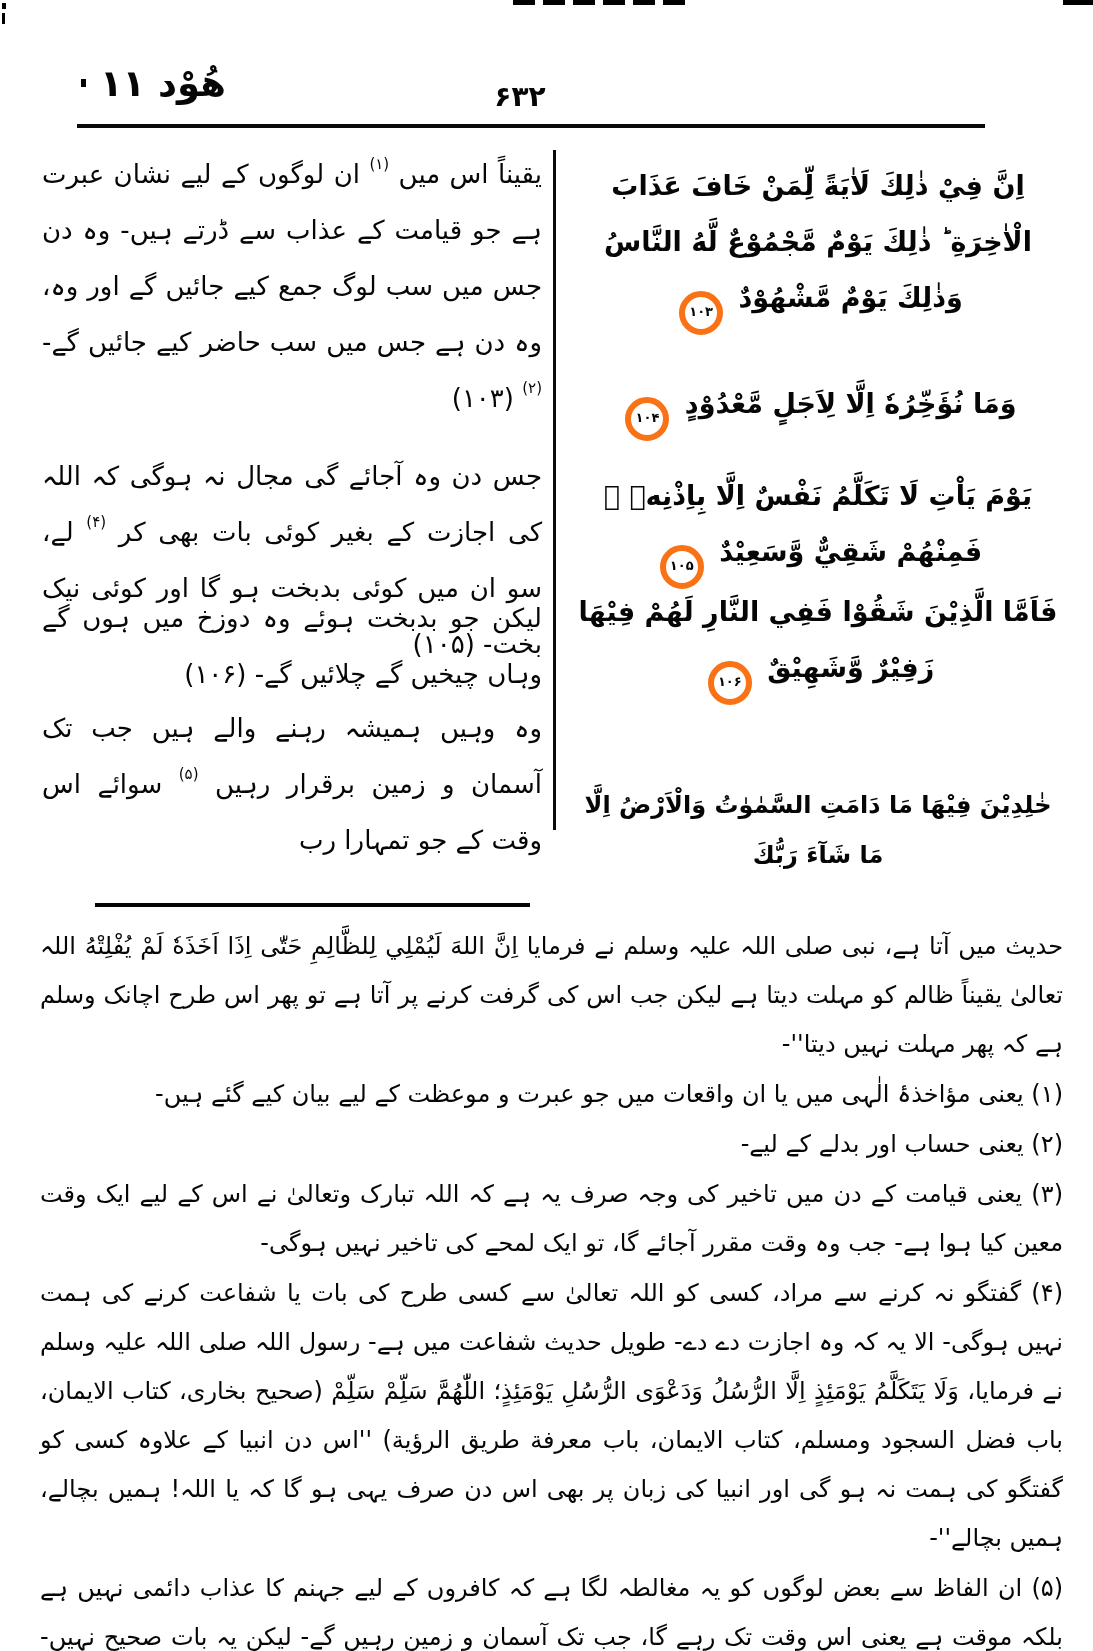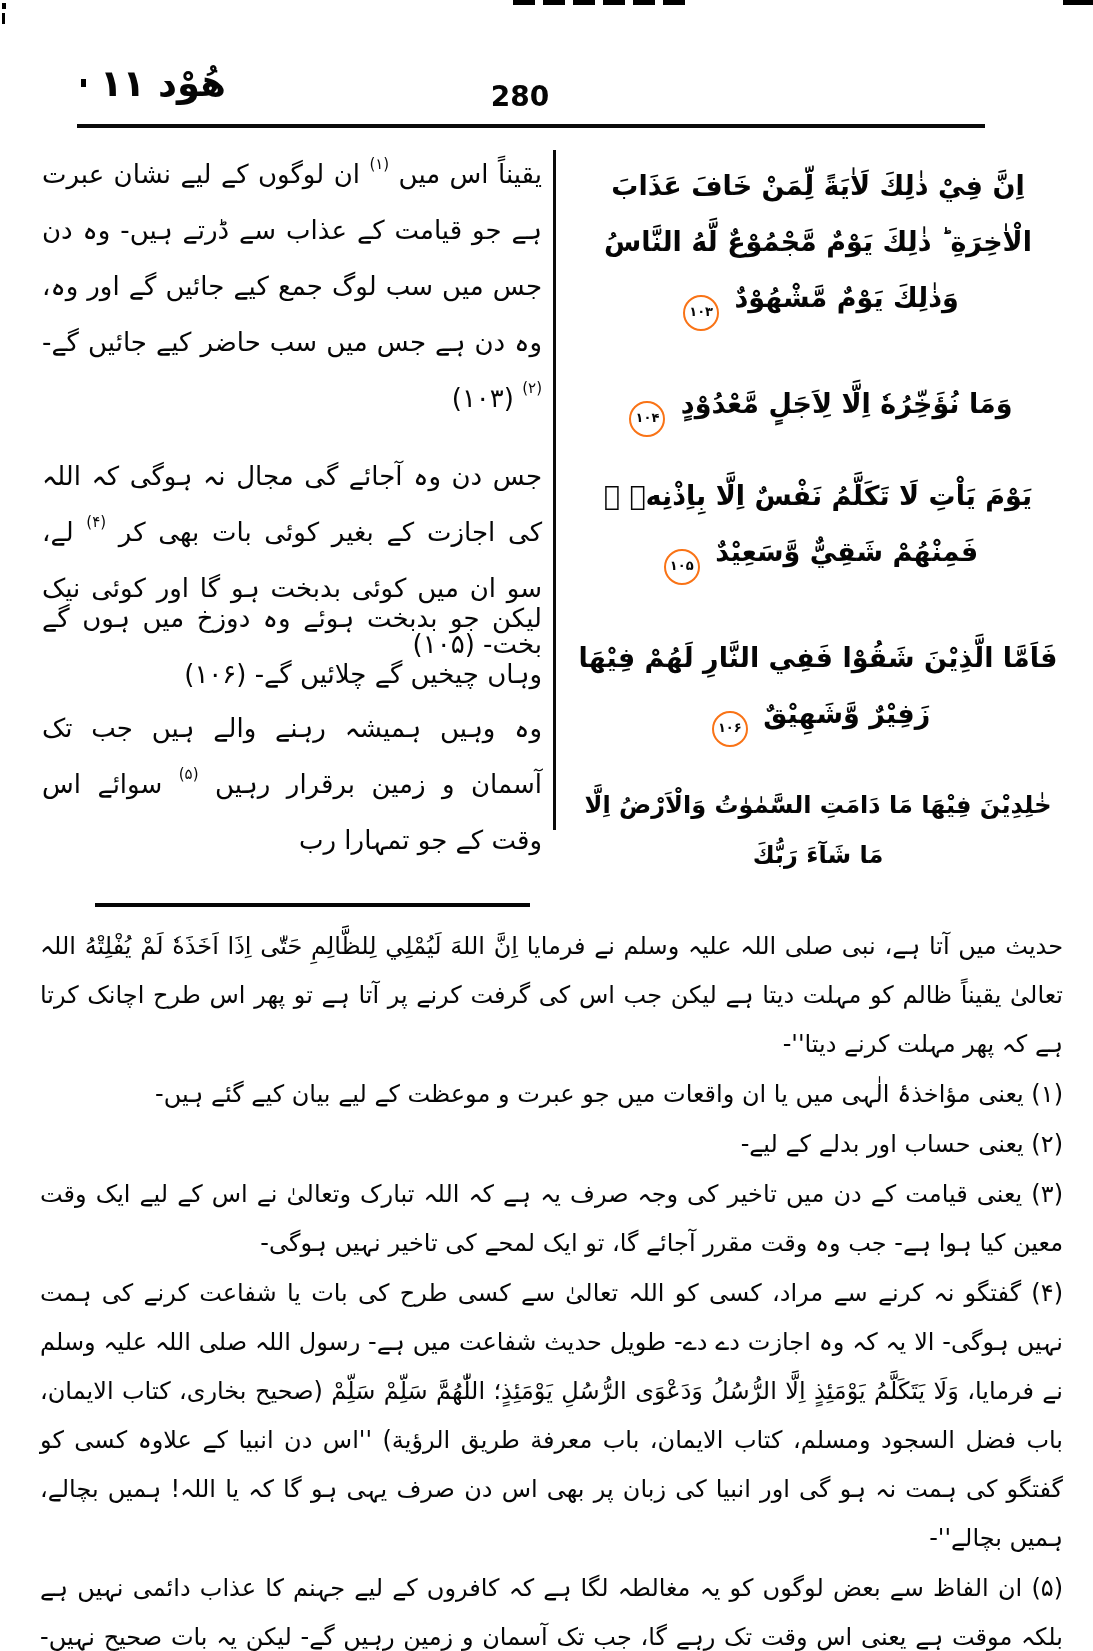--- a/index.html
+++ b/index.html
@@ -25,25 +25,25 @@
   .juz-title{left:788px;top:70px;font-size:30px;}
   .hdr-rule{position:absolute;left:77px;top:124px;width:908px;height:4px;background:#0a0a0a;}
   
   .col-divider{position:absolute;left:553px;top:150px;width:3px;height:680px;background:#0a0a0a;}
   
   .ar{
     position:absolute;left:575px;width:486px;
     direction:rtl;text-align:center;
     font-weight:bold;font-size:27px;line-height:56px;
   }
-  .ar-0{top:158px;} .ar-1{top:376px;} .ar-2{top:468px;} .ar-3{top:630px;}
+  .ar-0{top:158px;} .ar-1{top:376px;} .ar-2{top:468px;} .ar-3{top:584px;}
   .ar-4{top:780px;font-size:24px;line-height:50px;}
   .ayah{
     display:inline-block;width:32px;height:32px;line-height:30px;
-    border:2px solid #f97316;border-radius:50%;
+    border:6px solid #f97316;border-radius:50%;
     font-size:13px;font-weight:bold;text-align:center;
     vertical-align:-9px;margin:0 6px;
   }
   
   .ur{
     position:absolute;left:42px;width:500px;
     direction:rtl;text-align:justify;
     font-size:26px;line-height:56px;
   }
   .ur-0{top:146px;} .ur-1{top:356px;} .ur-2{top:448px;} .ur-3{top:590px;} .ur-4{top:700px;}
@@ -63,41 +63,41 @@
 <body>
 
 <div class="page">
 
   <div class="artifact dashes" style="left:513px;top:0;width:178px;height:5px;"></div>
   <div class="artifact" style="left:1063px;top:0;width:30px;height:5px;"></div>
   <div class="artifact" style="left:2px;top:3px;width:4px;height:6px;"></div>
   <div class="artifact" style="left:2px;top:13px;width:3px;height:11px;"></div>
   <div class="artifact" style="left:81px;top:79px;width:5px;height:8px;"></div>
 
-  <div class="hdr-text page-number">280</div>
+  <div class="hdr-text page-number">۶۳۲</div>
   <div class="hdr-text surah-title">هُوْد ۱۱</div>
   <div class="hdr-rule"></div>
 
   <div class="col-divider"></div>
 
   <div class="ar ar-0">اِنَّ فِيْ ذٰلِكَ لَاٰيَةً لِّمَنْ خَافَ عَذَابَ الْاٰخِرَةِ ؕ ذٰلِكَ يَوْمٌ مَّجْمُوْعٌ لَّهُ النَّاسُ وَذٰلِكَ يَوْمٌ مَّشْهُوْدٌ <span class="ayah">۱۰۳</span></div>
   <div class="ar ar-1">وَمَا نُؤَخِّرُهٗ اِلَّا لِاَجَلٍ مَّعْدُوْدٍ <span class="ayah">۱۰۴</span></div>
   <div class="ar ar-2">يَوْمَ يَاْتِ لَا تَكَلَّمُ نَفْسٌ اِلَّا بِاِذْنِهٖ ۚ فَمِنْهُمْ شَقِيٌّ وَّسَعِيْدٌ <span class="ayah">۱۰۵</span></div>
   <div class="ar ar-3">فَاَمَّا الَّذِيْنَ شَقُوْا فَفِي النَّارِ لَهُمْ فِيْهَا زَفِيْرٌ وَّشَهِيْقٌ <span class="ayah">۱۰۶</span></div>
   <div class="ar ar-4">خٰلِدِيْنَ فِيْهَا مَا دَامَتِ السَّمٰوٰتُ وَالْاَرْضُ اِلَّا مَا شَآءَ رَبُّكَ</div>
 
   <div class="ur ur-0">یقیناً اس میں <sup class="fnref">(۱)</sup> ان لوگوں کے لیے نشان عبرت ہے جو قیامت کے عذاب سے ڈرتے ہیں- وہ دن جس میں سب لوگ جمع کیے جائیں گے اور وہ، وہ دن ہے جس میں سب حاضر کیے جائیں گے- <sup class="fnref">(۲)</sup> (۱۰۳)</div>
   <div class="ur ur-2">جس دن وہ آجائے گی مجال نہ ہوگی کہ اللہ کی اجازت کے بغیر کوئی بات بھی کر <sup class="fnref">(۴)</sup> لے، سو ان میں کوئی بدبخت ہو گا اور کوئی نیک بخت- (۱۰۵)</div>
   <div class="ur ur-3">لیکن جو بدبخت ہوئے وہ دوزخ میں ہوں گے وہاں چیخیں گے چلائیں گے- (۱۰۶)</div>
   <div class="ur ur-4">وہ وہیں ہمیشہ رہنے والے ہیں جب تک آسمان و زمین برقرار رہیں <sup class="fnref">(۵)</sup> سوائے اس وقت کے جو تمہارا رب</div>
 
   <div class="fn-rule"></div>
 
   <div class="footnotes">
-    <div class="fn-para">حدیث میں آتا ہے، نبی صلی اللہ علیہ وسلم نے فرمایا اِنَّ اللهَ لَيُمْلِي لِلظَّالِمِ حَتّٰى اِذَا اَخَذَهٗ لَمْ يُفْلِتْهُ اللہ تعالیٰ یقیناً ظالم کو مہلت دیتا ہے لیکن جب اس کی گرفت کرنے پر آتا ہے تو پھر اس طرح اچانک کرتا ہے کہ پھر مہلت کرنے دیتا''-</div>
+    <div class="fn-para">حدیث میں آتا ہے، نبی صلی اللہ علیہ وسلم نے فرمایا اِنَّ اللهَ لَيُمْلِي لِلظَّالِمِ حَتّٰى اِذَا اَخَذَهٗ لَمْ يُفْلِتْهُ اللہ تعالیٰ یقیناً ظالم کو مہلت دیتا ہے لیکن جب اس کی گرفت کرنے پر آتا ہے تو پھر اس طرح اچانک وسلم ہے کہ پھر مہلت نہیں دیتا''-</div>
     <div class="fn-para"><span class="fn-num">(۱)</span> <span class="fn-text">یعنی مؤاخذۂ الٰہی میں یا ان واقعات میں جو عبرت و موعظت کے لیے بیان کیے گئے ہیں-</span></div>
     <div class="fn-para"><span class="fn-num">(۲)</span> <span class="fn-text">یعنی حساب اور بدلے کے لیے-</span></div>
     <div class="fn-para"><span class="fn-num">(۳)</span> <span class="fn-text">یعنی قیامت کے دن میں تاخیر کی وجہ صرف یہ ہے کہ اللہ تبارک وتعالیٰ نے اس کے لیے ایک وقت معین کیا ہوا ہے- جب وہ وقت مقرر آجائے گا، تو ایک لمحے کی تاخیر نہیں ہوگی-</span></div>
     <div class="fn-para"><span class="fn-num">(۴)</span> <span class="fn-text">گفتگو نہ کرنے سے مراد، کسی کو اللہ تعالیٰ سے کسی طرح کی بات یا شفاعت کرنے کی ہمت نہیں ہوگی- الا یہ کہ وہ اجازت دے دے- طویل حدیث شفاعت میں ہے- رسول اللہ صلی اللہ علیہ وسلم نے فرمایا، وَلَا يَتَكَلَّمُ يَوْمَئِذٍ اِلَّا الرُّسُلُ وَدَعْوَى الرُّسُلِ يَوْمَئِذٍ؛ اللّٰهُمَّ سَلِّمْ سَلِّمْ (صحیح بخاری، کتاب الایمان، باب فضل السجود ومسلم، کتاب الایمان، باب معرفة طریق الرؤیة) ''اس دن انبیا کے علاوہ کسی کو گفتگو کی ہمت نہ ہو گی اور انبیا کی زبان پر بھی اس دن صرف یہی ہو گا کہ یا اللہ! ہمیں بچالے، ہمیں بچالے''-</span></div>
     <div class="fn-para"><span class="fn-num">(۵)</span> <span class="fn-text">ان الفاظ سے بعض لوگوں کو یہ مغالطہ لگا ہے کہ کافروں کے لیے جہنم کا عذاب دائمی نہیں ہے بلکہ موقت ہے یعنی اس وقت تک رہے گا، جب تک آسمان و زمین رہیں گے- لیکن یہ بات صحیح نہیں- کیونکہ یہاں ﴿مَا دَامَتِ السَّمٰوٰتُ</span></div>
   </div>
 
 </div>
 
 </body></html>

